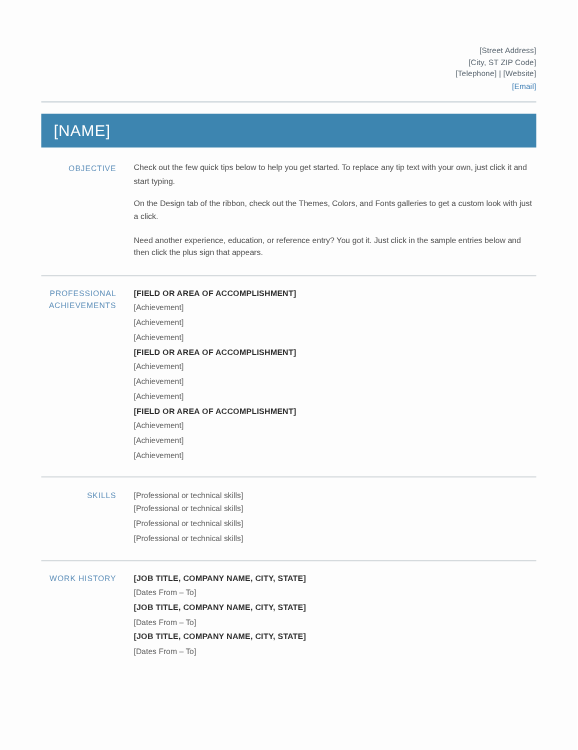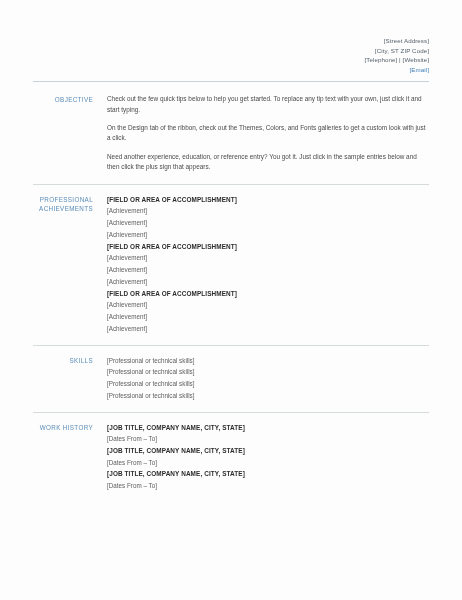--- a/index.html
+++ b/index.html
@@ -131,20 +131,23 @@
   <div class="contact-block">
     <div class="contact-line">[Street Address]</div>
     <div class="contact-line">[City, ST ZIP Code]</div>
     <div class="contact-line">[Telephone] | [Website]</div>
     <div class="contact-line email">[Email]</div>
   </div>
 
   <div style="height:7px"></div>
   <div class="rule"></div>
 
+  <div class="name-banner">
+    <span class="name-text">[NAME]</span>
+  </div>
 
   <div class="section sec-objective">
     <div class="section-label">OBJECTIVE</div>
     <div class="section-body">
       <p class="para">Check out the few quick tips below to help you get started. To replace any tip text with your own, just click it and start typing.</p>
       <p class="para">On the Design tab of the ribbon, check out the Themes, Colors, and Fonts galleries to get a custom look with just a click.</p>
       <p class="para">Need another experience, education, or reference entry? You got it. Just click in the sample entries below and then click the plus sign that appears.</p>
     </div>
   </div>
 

